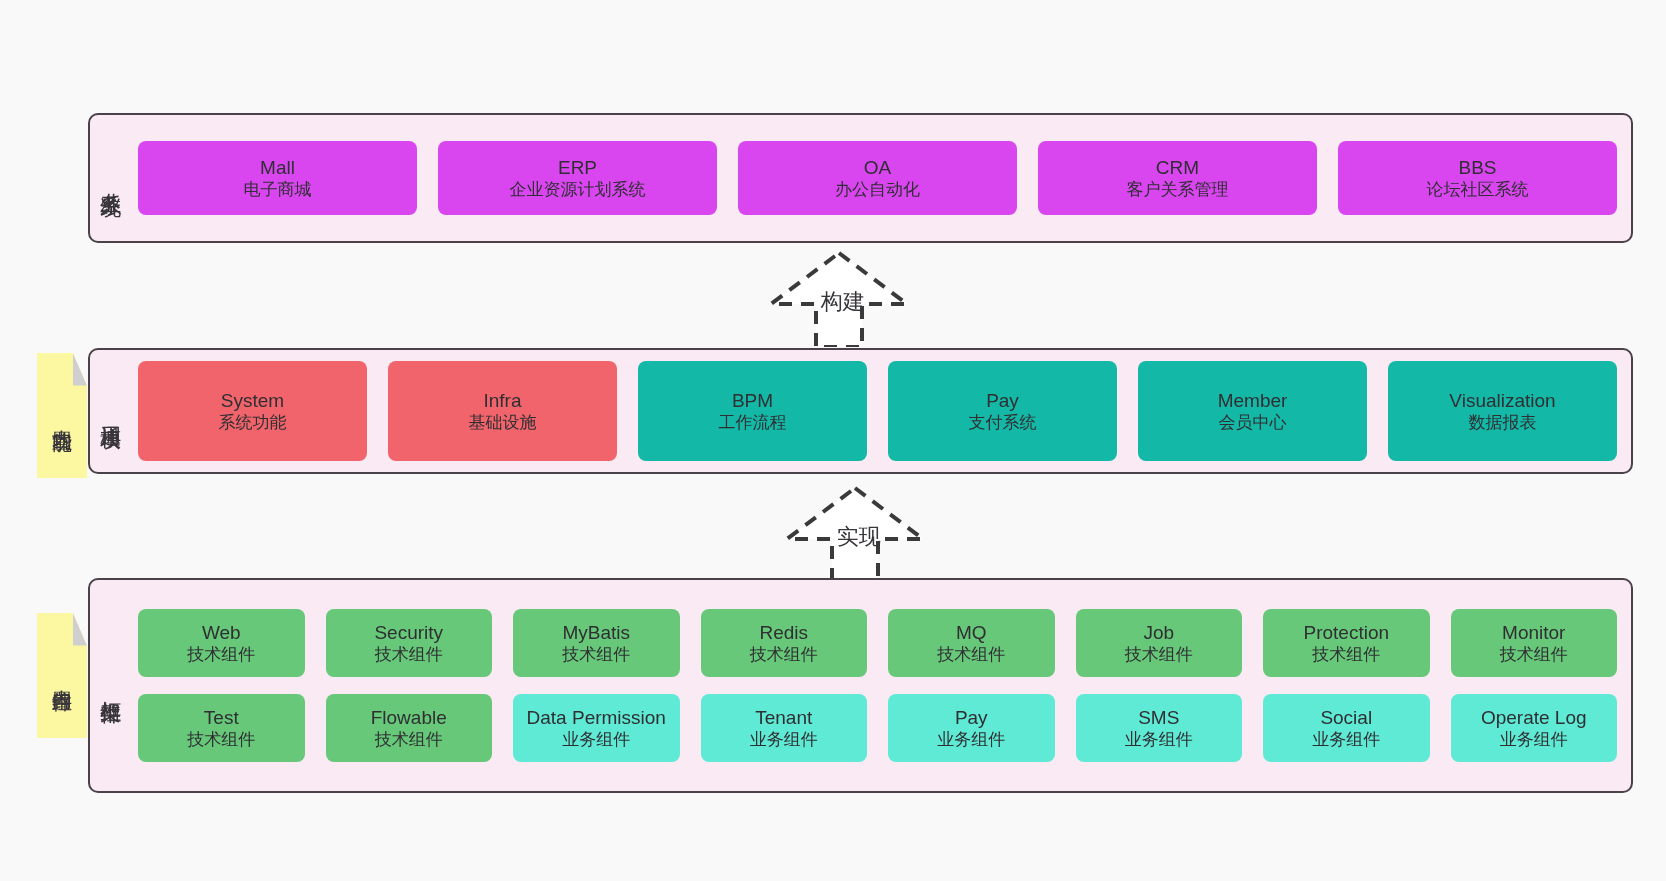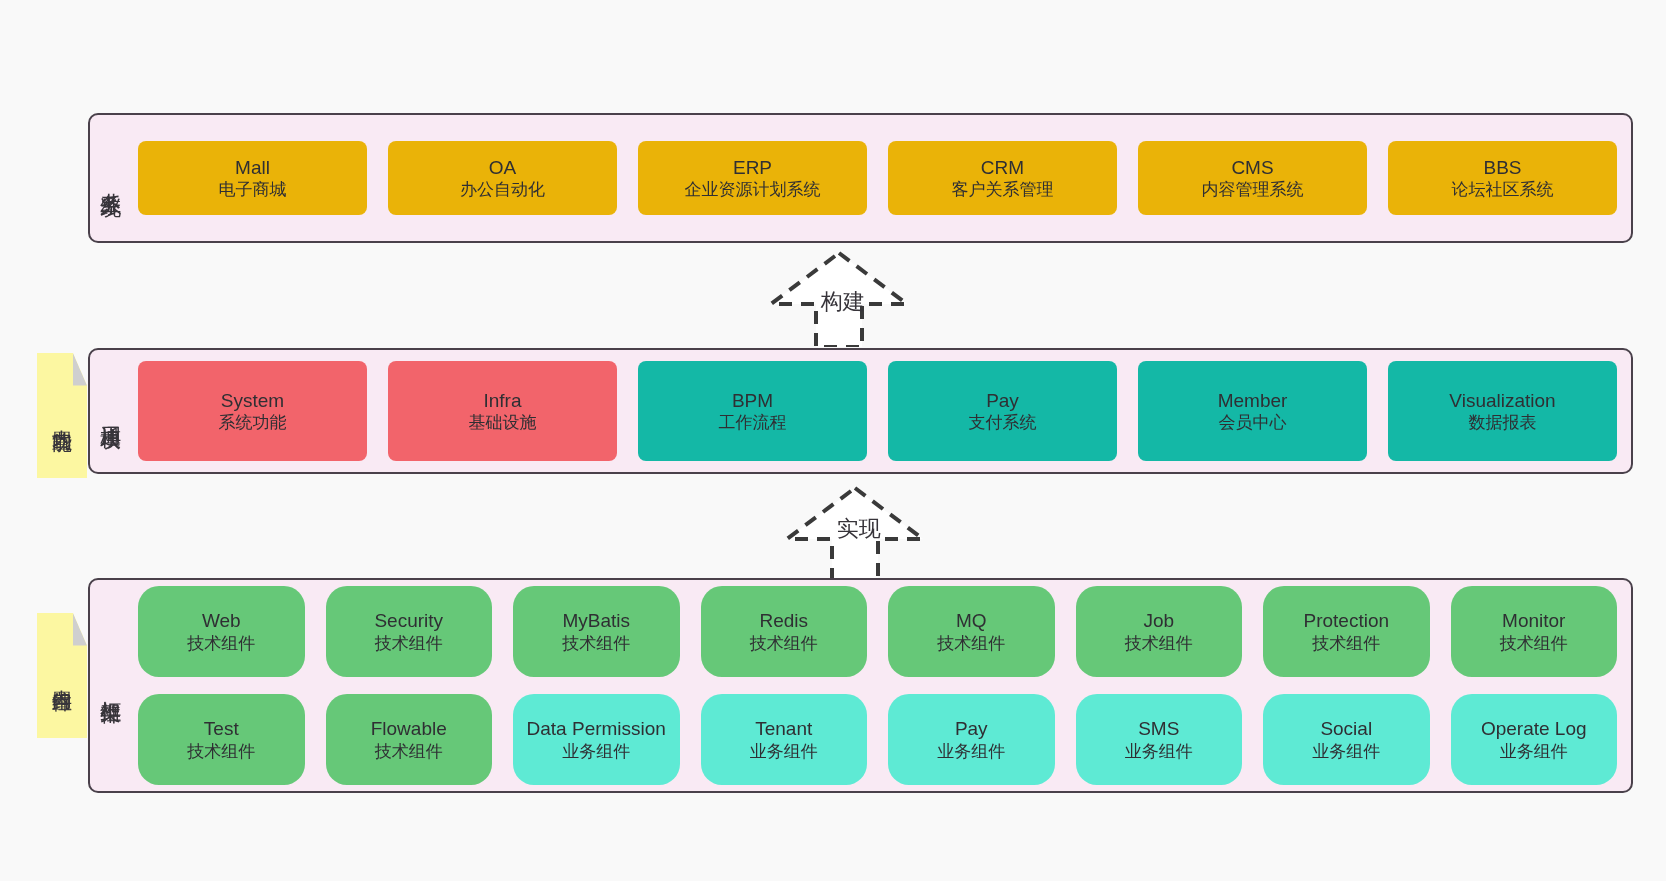--- a/index.html
+++ b/index.html
@@ -70,35 +70,35 @@
     align-items: center;
     justify-content: center;
     text-align: center;
     color: #2f2f33;
     line-height: 1.24;
     padding: 4px 6px;
   }
   .card .t1 { font-size: 19px; }
   .card .t2 { font-size: 17px; }
 
-  .c-blue      { background: #eab308; align-items: center; }
+  .c-blue      { background: #d946ef; align-items: center; }
   .c-red       { background: #f2646b; }
   .c-pink      { background: #14b8a6; }
   .c-green     { background: #66c878; }
   .c-greenpale { background: #5eead4; }
 
   
   #layer-business { left: 88px;  top: 113px; width: 1545px; height: 130px; }
   #layer-business .card { height: 74px; }
 
   #layer-common   { left: 88px;  top: 348px; width: 1545px; height: 126px; }
   #layer-common .card { height: 100px; }
 
   #layer-framework{ left: 88px;  top: 578px; width: 1545px; height: 215px; }
-  #layer-framework .card { height: 91px; border-radius: 21px; }
+  #layer-framework .card { height: 68px; }
   #layer-framework .layer-body { gap: 17px; }
 
   
   .note {
     position: absolute;
     background: #fcf7a1;
     display: flex;
     align-items: center;
     justify-content: center;
     font-size: 20px;
@@ -134,50 +134,46 @@
     transform: translateX(-50%);
     font-size: 22px;
     color: #37343a;
     background: transparent;
     white-space: nowrap;
     user-select: none;
   }
   #conn-build   { left: 744px; top: 247px; width: 190px; height: 100px; }
   #conn-build .conn-label { top: 40px; left: 52%; }
   #conn-impl    { left: 760px; top: 482px; width: 190px; height: 100px; }
-  #conn-impl .conn-label { top: 32px; left: 52%; }
+  #conn-impl .conn-label { top: 40px; left: 52%; }
 </style>
 </head>
 <body>
 
 <div id="canvas">
 
   <div class="layer" id="layer-business">
     <div class="layer-title">业务系统</div>
     <div class="layer-body">
       <div class="row">
         <div class="card c-blue">
           <div class="t1">Mall</div>
           <div class="t2">电子商城</div>
         </div>
         <div class="card c-blue">
+          <div class="t1">ERP</div>
+          <div class="t2">企业资源计划系统</div>
+        </div>
+        <div class="card c-blue">
           <div class="t1">OA</div>
           <div class="t2">办公自动化</div>
         </div>
         <div class="card c-blue">
-          <div class="t1">ERP</div>
-          <div class="t2">企业资源计划系统</div>
-        </div>
-        <div class="card c-blue">
           <div class="t1">CRM</div>
           <div class="t2">客户关系管理</div>
-        </div>
-        <div class="card c-blue">
-          <div class="t1">CMS</div>
-          <div class="t2">内容管理系统</div>
         </div>
         <div class="card c-blue">
           <div class="t1">BBS</div>
           <div class="t2">论坛社区系统</div>
         </div>
       </div>
     </div>
   </div>
 
   <div class="connector" id="conn-build">

